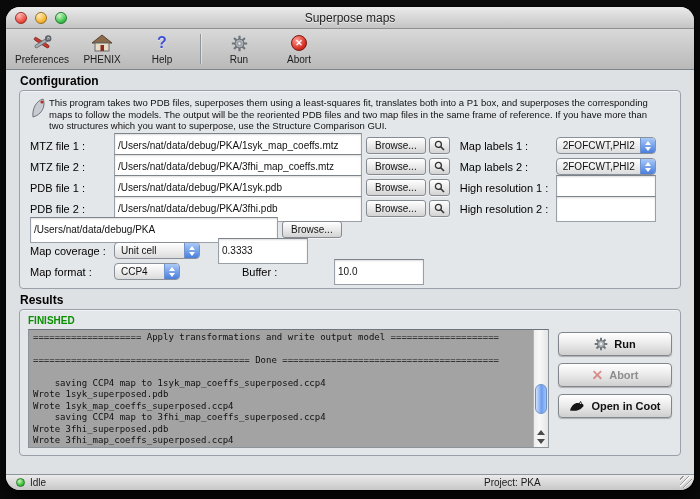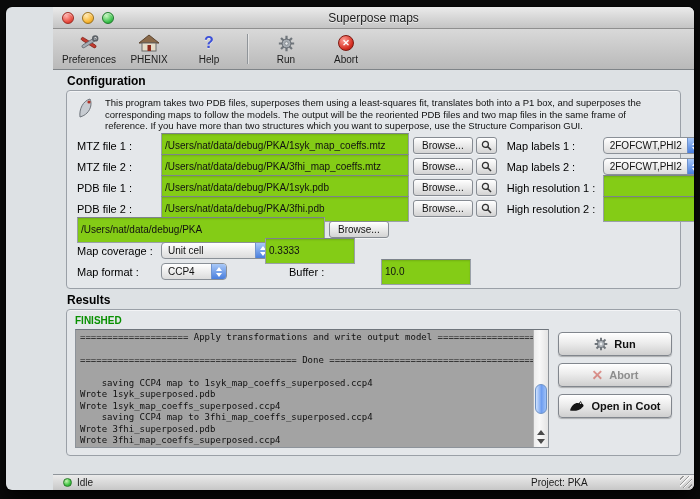--- a/index.html
+++ b/index.html
@@ -5,23 +5,23 @@
   * { box-sizing: border-box; margin: 0; padding: 0; }
   html,body { width:700px; height:499px; }
   body {
     background:#0b0b0b;
     font-family:"Liberation Sans", sans-serif;
     position:relative;
     overflow:hidden;
   }
   .window {
     position:absolute; left:6px; top:7px; width:688px; height:483px;
-    border-radius:6px; background:#dde1e4;
+    border-radius:14px; background:#dde1e4;
     box-shadow:0 10px 22px rgba(0,0,0,.85), 0 0 0 1px rgba(0,0,0,.45);
-    overflow:hidden; display:flex; flex-direction:column;padding-left:47px;
+    overflow:hidden; display:flex; flex-direction:column;
   }
   
   .titlebar {
     height:22px; flex:none; position:relative;
     background:linear-gradient(#ebebeb,#c4c4c4);
     border-bottom:1px solid #8f8f8f;
     display:flex; align-items:center; justify-content:center;
   }
   .title-text { font-size:12px; color:#222; text-shadow:0 1px 0 rgba(255,255,255,.6); }
   .traffic { position:absolute; left:9px; top:5px; display:flex; gap:8px; }
@@ -49,30 +49,30 @@
     color:#fff; font-size:9px; font-weight:bold; display:flex; align-items:center; justify-content:center;
     border:1px solid #7e1810;
   }
   
   .section-heading { font-size:12px; font-weight:bold; color:#000; margin:4px 0 2px 14px; }
   .groupbox {
     margin:0 13px; border:1px solid #9aa0a7; border-radius:4px;
     background:#e4e7ea; box-shadow:inset 0 1px 0 rgba(255,255,255,.55);
   }
   .config-box { padding:6px 10px 7px; }
-  .desc { display:flex; gap:10px; margin-bottom:5px; align-items:flex-start;justify-content:flex-end; }
+  .desc { display:flex; gap:1px; margin-bottom:5px; align-items:flex-start; }
   .desc-text { font-size:9.5px; line-height:11.5px; color:#101010; max-width:600px; }
   
   .frow { display:flex; align-items:center; margin-top:3px; height:18px; }
   .flabel { font-size:11px; font-weight:normal; color:#000; flex:none; }
   .w-label  { width:84px; }
   .w-rlabel { width:96px; margin-left:10px; }
   .ti {
     height:26px; border:1px solid #99a0a8; border-top-color:#7d848c;
-    background:#84cc16; font-size:10px; font-family:"Liberation Sans",sans-serif;
+    background:#ffffff; font-size:10px; font-family:"Liberation Sans",sans-serif;
     padding:0 3px; box-shadow:inset 0 1px 2px rgba(0,0,0,.14); color:#111;
   }
   .ti-path { width:248px; flex:none; }
   .ti-small { width:90px; flex:none; }
   .ti-rctl { width:100px; flex:none; }
   .btn {
     display:inline-flex; align-items:center; justify-content:center;
     border:1px solid #868b92; border-radius:3px;
     background:linear-gradient(#ffffff,#ececec 45%,#d3d3d3);
     box-shadow:0 1px 0 rgba(255,255,255,.55), inset 0 1px 0 #fff;
@@ -302,21 +302,21 @@
     </div>
 
     <div class="frow">
       <input class="ti ti-path" value="/Users/nat/data/debug/PKA" style="">
       <button class="btn browse-btn">Browse...</button>
     </div>
 
     <div class="frow">
       <span class="flabel w-label">Map coverage :</span>
       <div class="ctl-cell">
-        <div class="popup" style="width:110px;">
+        <div class="popup" style="width:86px;">
           <span class="popup-text">Unit cell</span>
           <span class="popup-arrows">
               <i class="tri-up"></i>
               <i class="tri-dn"></i>
             </span>
         </div>
       </div>
       <input class="ti ti-small" value="0.3333" style="">
     </div>
 

